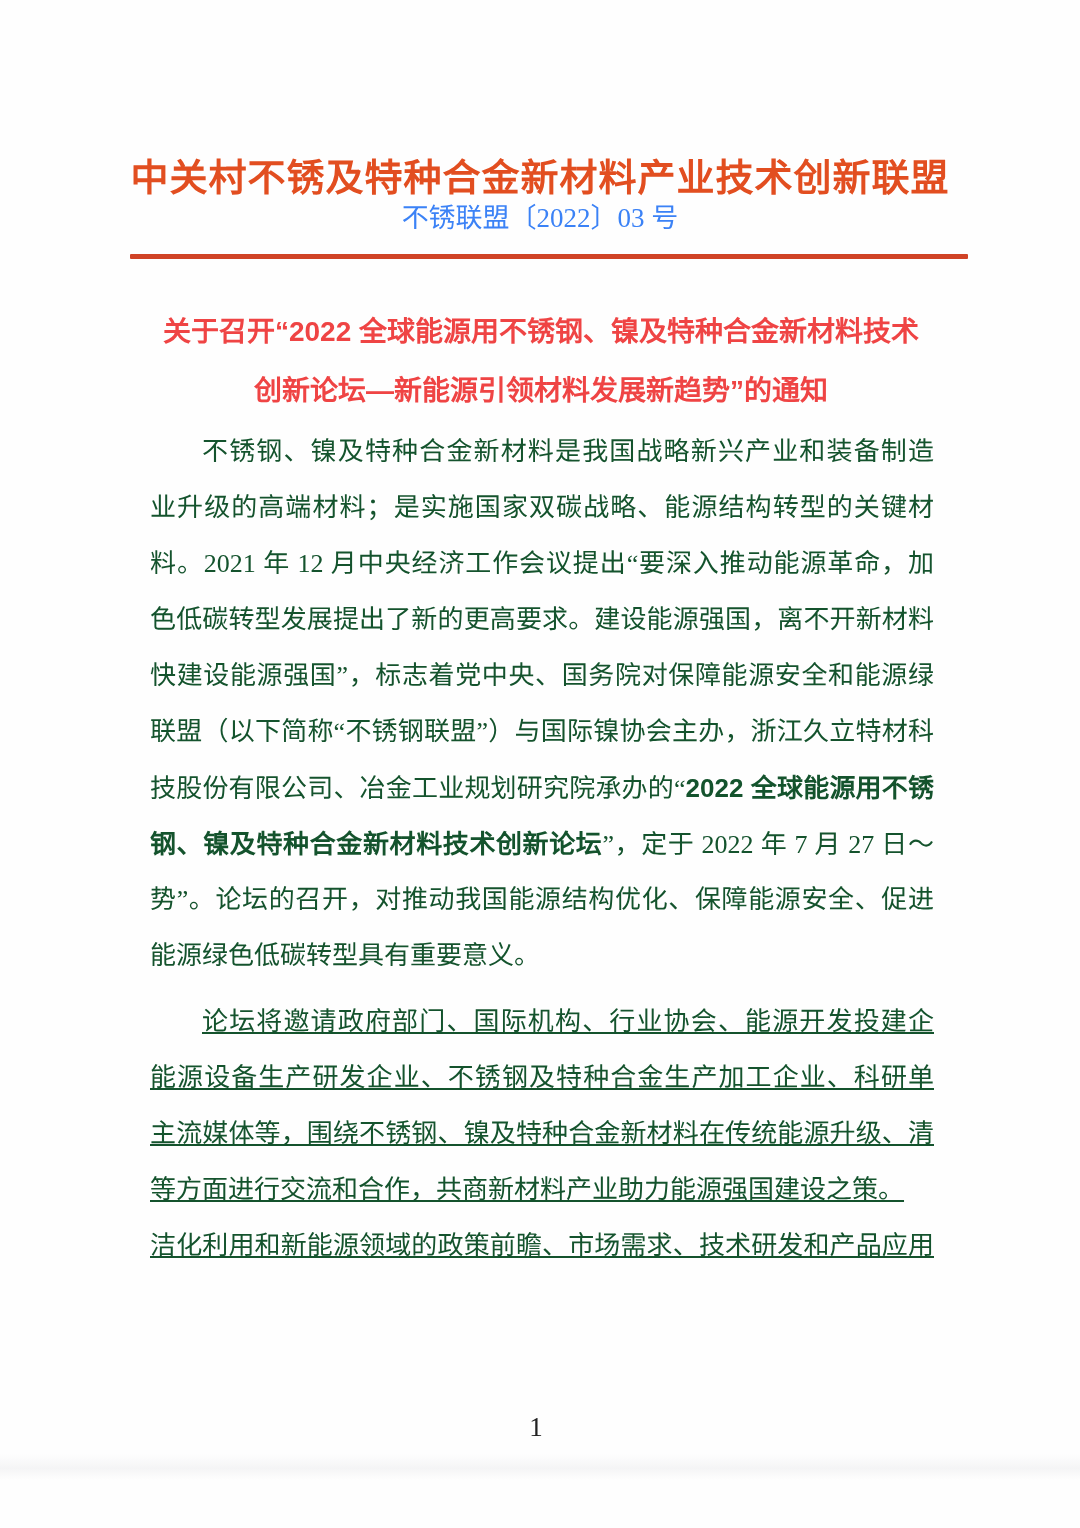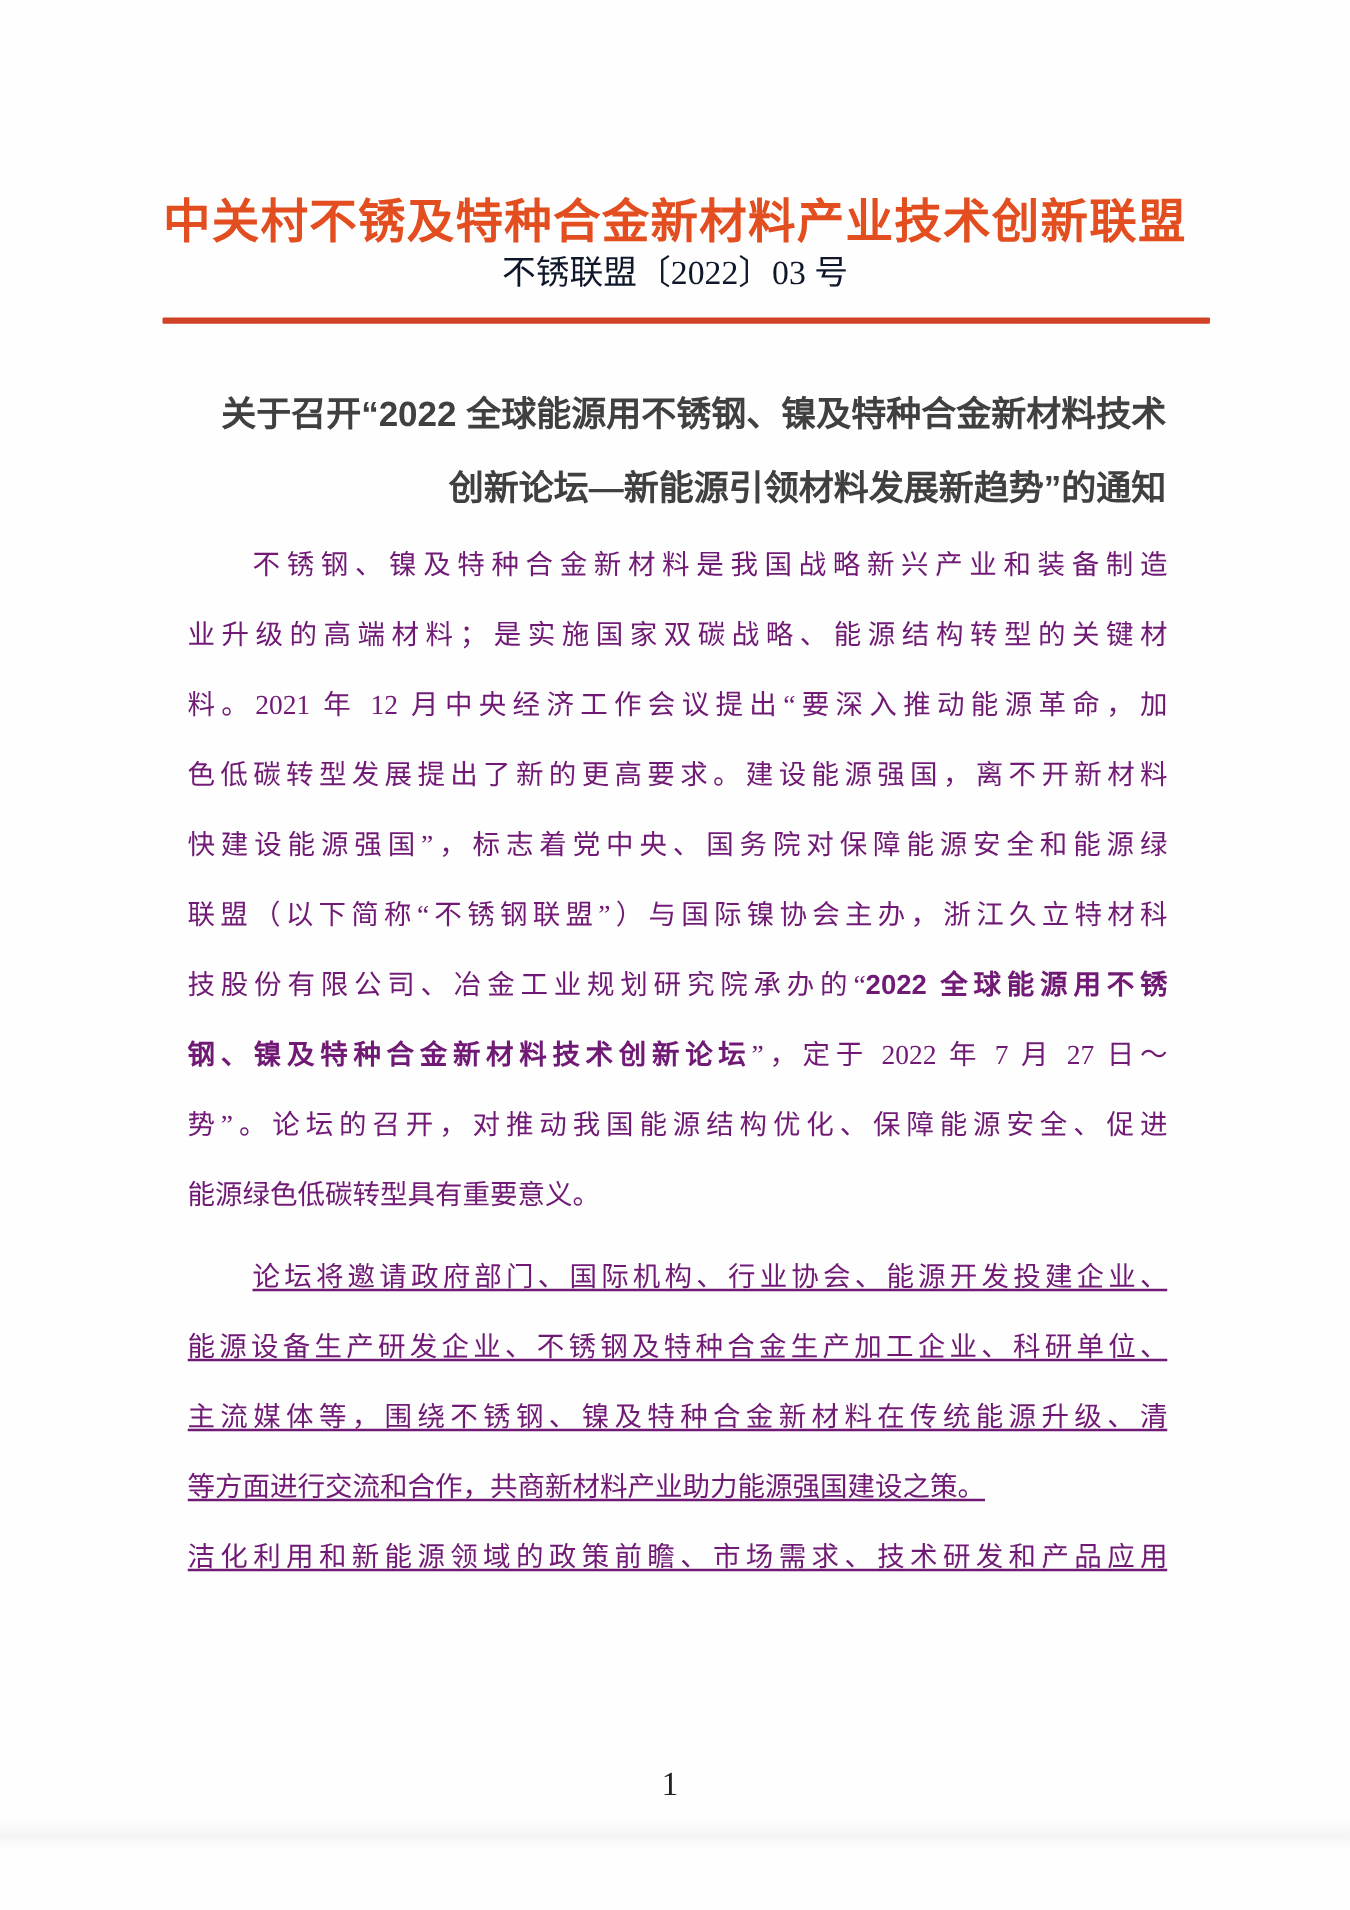--- a/index.html
+++ b/index.html
@@ -30,49 +30,49 @@
     white-space: nowrap;
   }
   .doc-number {
     position: absolute;
     top: 198px;
     left: 75px;
     width: 930px;
     text-align: center;
     font-size: 27px;
     line-height: 40px;
-    color: #0f172a;
+    color: #3b82f6;
   }
   .red-divider {
     position: absolute;
     top: 254px;
     left: 130px;
     width: 838px;
     height: 5px;
     border-radius: 1px;
   }
   .notice-title {
     position: absolute;
     top: 302px;
     left: 149px;
     width: 784px;
-    text-align: right;
+    text-align: center;
     font-family: "Liberation Sans", sans-serif;
     font-weight: 700;
     font-size: 28px;
     line-height: 59px;
-    color: #404040;
+    color: #ef4444;
   }
   .doc-body {
     position: absolute;
     top: 424px;
     left: 150px;
     width: 784px;
-    font-size: 22px;
-    color: #701a75;
+    font-size: 26px;
+    color: #14532d;
   }
   .para + .para {
     margin-top: 10px;
     text-decoration: underline;
   }
   .line {
     line-height: 56px;
     height: 56px;
     overflow: hidden;
     text-align: justify;

